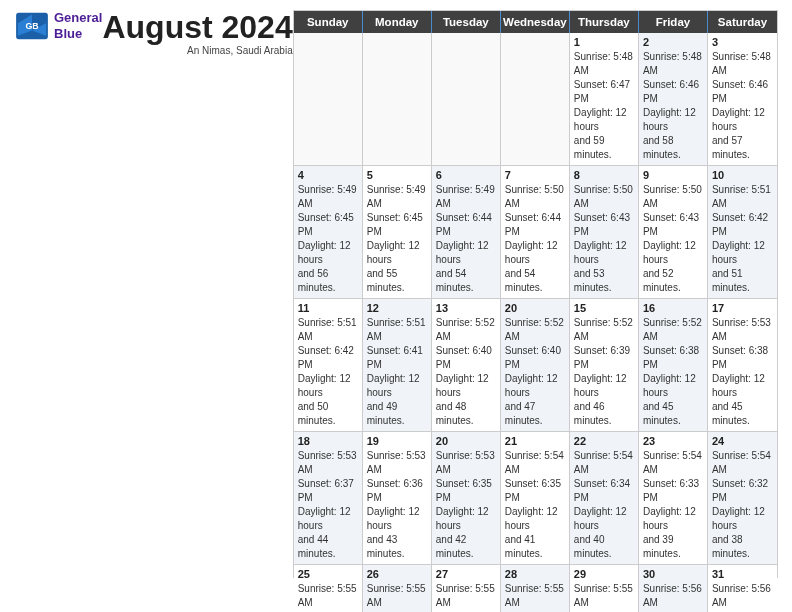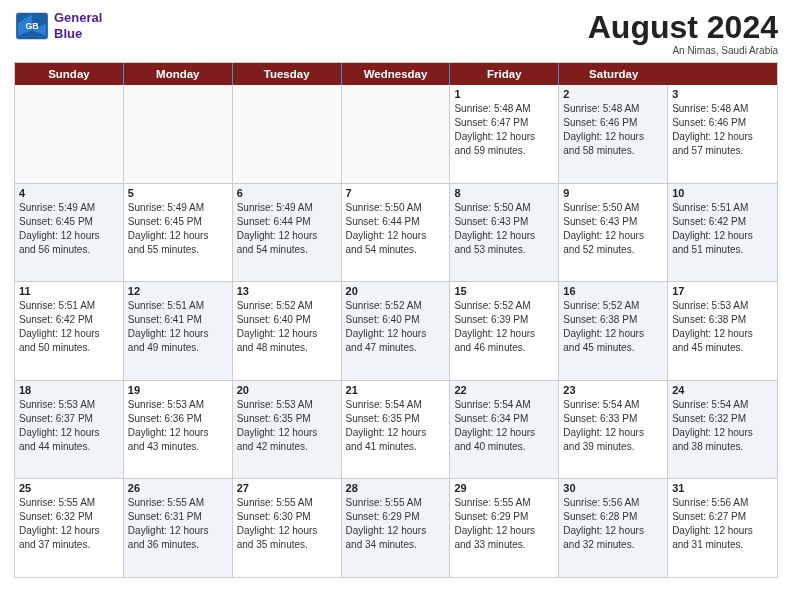--- a/index.html
+++ b/index.html
@@ -8,21 +8,20 @@
       background: #fff;
       width: 792px;
       height: 612px;
       overflow: hidden;
     }
     .page {
       width: 792px;
       height: 588px;
       padding: 10px 14px;
       display: flex;
-      flex-direction: column;
     }
     .header {
       display: flex;
       justify-content: space-between;
       align-items: flex-start;
       margin-bottom: 6px;
     }
     .logo {
       display: flex;
       align-items: center;
@@ -53,21 +52,21 @@
     }
     .calendar {
       flex: 1;
       display: flex;
       flex-direction: column;
       border: 1px solid #ccc;
     }
     .cal-header {
       display: grid;
       grid-template-columns: repeat(7, 1fr);
-      background: #7f1d1d;
+      background: #404040;
     }
     .cal-header-cell {
       color: #fff;
       font-size: 11.5px;
       font-weight: bold;
       text-align: center;
       padding: 5px 2px;
       border-right: 1px solid #4a8bd0;
     }
     .cal-header-cell:last-child { border-right: none; }
@@ -128,20 +127,21 @@
       <div class="subtitle">An Nimas, Saudi Arabia</div>
     </div>
   </div>
 
   <div class="calendar">
     <div class="cal-header" id="cal-header-row">
         <div class="cal-header-cell">Sunday</div>
         <div class="cal-header-cell">Monday</div>
         <div class="cal-header-cell">Tuesday</div>
         <div class="cal-header-cell">Wednesday</div>
+        <div class="cal-header-cell">Thursday</div>
         <div class="cal-header-cell">Friday</div>
         <div class="cal-header-cell">Saturday</div>
       </div>
     <div class="cal-body" id="cal-body">
         <div class="cal-row">
           <div class="cal-cell empty"></div>
           <div class="cal-cell empty"></div>
           <div class="cal-cell empty"></div>
           <div class="cal-cell empty"></div>
           <div class="cal-cell">

